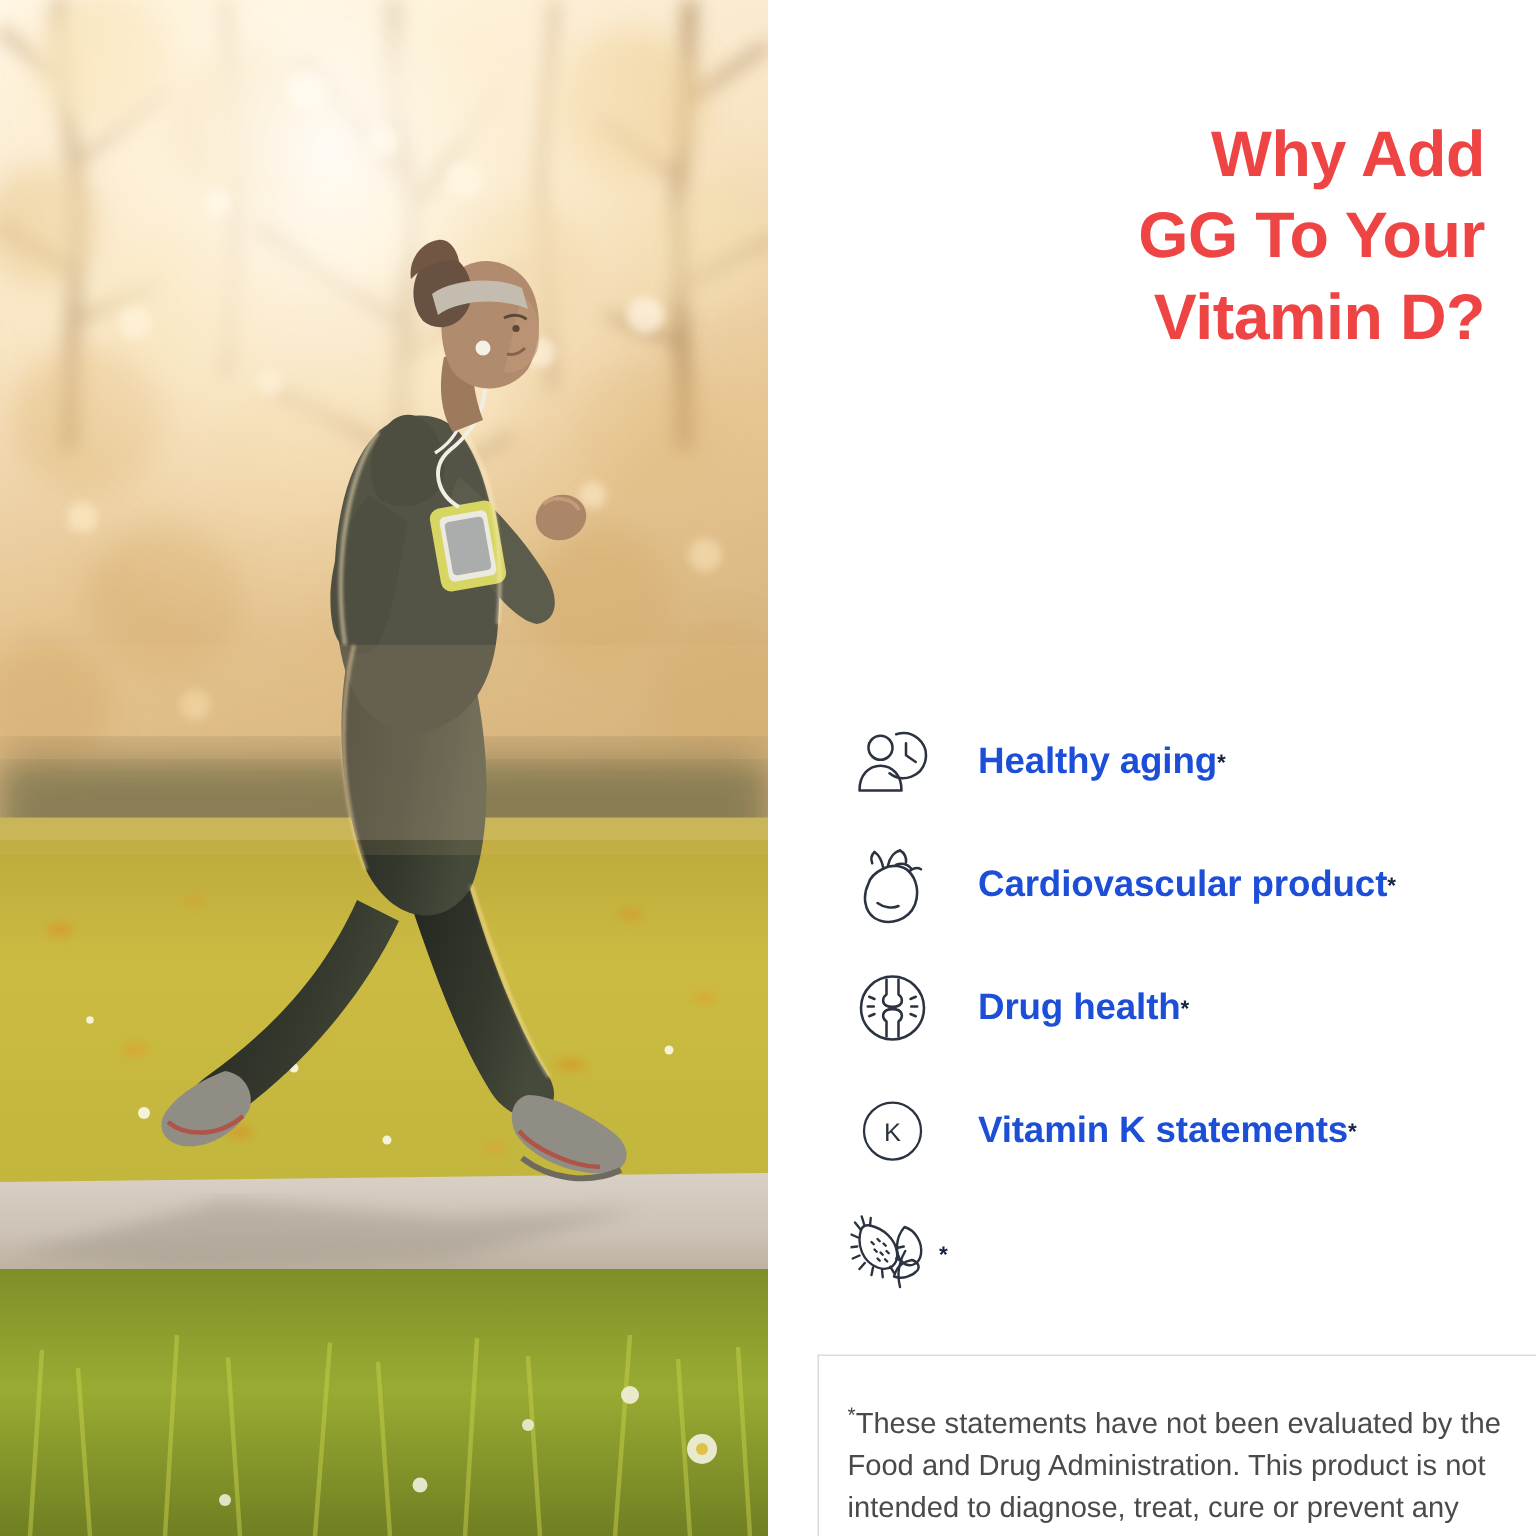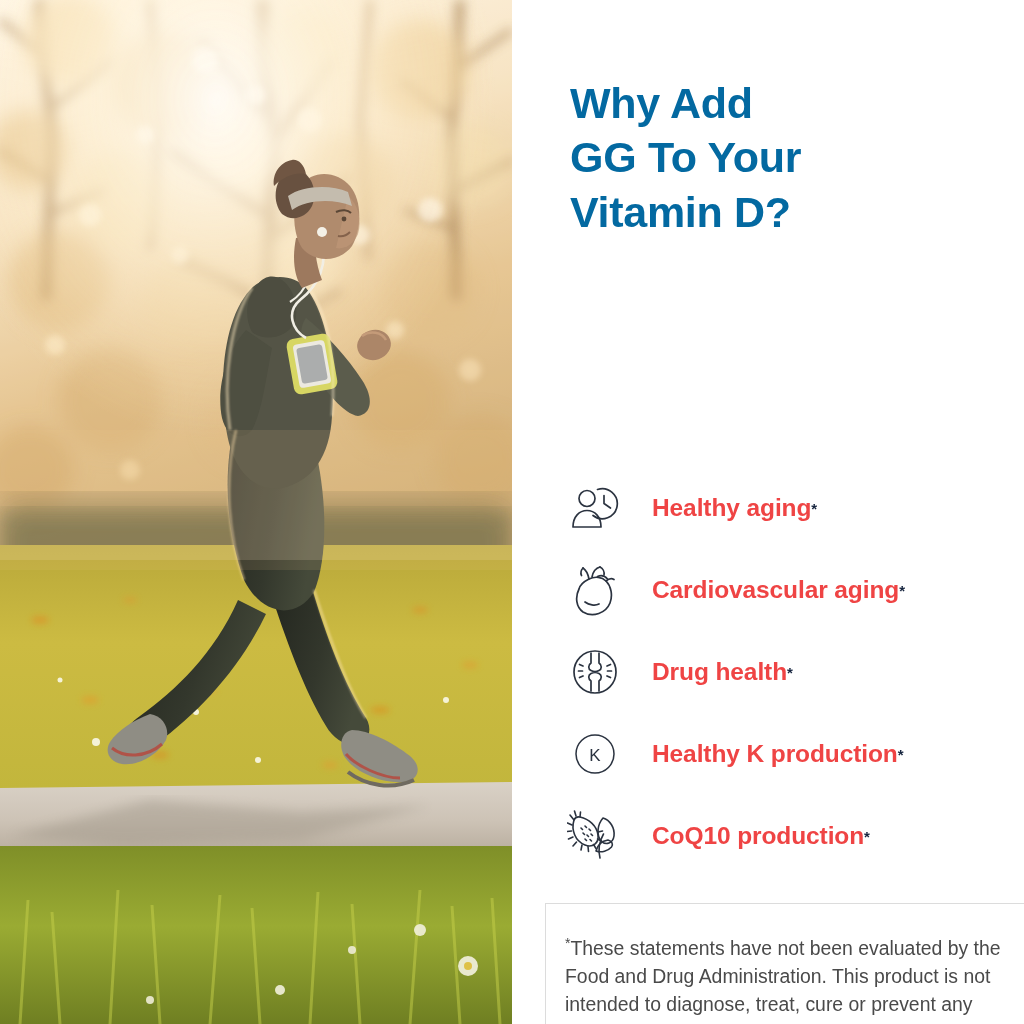--- a/index.html
+++ b/index.html
@@ -46,22 +46,23 @@
 
   .headline {
     position: absolute;
     left: 58px;
     top: 47px;
     width: 420px;
     font-size: 43px;
     line-height: 1.27;
     font-weight: 700;
     letter-spacing: -0.3px;
-    color: #0369a1;
+    color: #ef4444;
     white-space: pre-line;
+    text-align: right;
   }
 
   .subhead {
     position: absolute;
     left: 58px;
     top: 247px;
     width: 400px;
     font-size: 26.5px;
     line-height: 1.36;
     font-weight: 400;
@@ -87,21 +88,21 @@
     display: flex;
     align-items: center;
     justify-content: center;
   }
   .benefit-icon svg {
     display: block;
   }
   .benefit-label {
     font-size: 24.5px;
     font-weight: 600;
-    color: #ef4444;
+    color: #1d4ed8;
     letter-spacing: -0.1px;
     margin-left: 26px;
     white-space: nowrap;
   }
 
   .disclaimer-box {
     position: absolute;
     left: 33px;
     top: 903px;
     width: 479px;
@@ -383,21 +384,21 @@
                      C32 13 25 12 19 15 C13 18 10 21 9 25 Z"></path>
             <path d="M19 15 C18 10 16 6 13 4"></path>
             <path d="M13 4 C11 6 10.5 9 11.5 11.5"></path>
             <path d="M22 13 C23 8 26 4 30 3"></path>
             <path d="M30 3 C33 4.5 34.5 8 34 11"></path>
             <path d="M27.5 12.5 C31 11 35 12 37.5 15"></path>
             <path d="M36 17 C39 14.5 41.5 14 44 15.5"></path>
             <path d="M15 38 C19 41 25 42 29 40"></path>
           </svg>
         </span>
-        <span class="benefit-label">Cardiovascular aging</span>
+        <span class="benefit-label">Cardiovascular product</span>
           <span style="font-size:15px;vertical-align:super;font-weight:600;color:#17253f">*</span>
       </div>
 
       <div class="benefit-row">
         <span class="benefit-icon">
           <svg width="50" height="50" viewBox="0 0 50 50" fill="none" stroke="#2b3340" stroke-width="1.7" stroke-linecap="round" stroke-linejoin="round">
             <circle cx="25" cy="25" r="21"></circle>
             <path d="M21 6 V16 C18 18 18 22 21 23.5 C23 24.5 27 24.5 29 23.5
                      C32 22 32 18 29 16 V6"></path>
             <path d="M21 44 V34 C18 32 18 28 21 26.5 C23 25.5 27 25.5 29 26.5
@@ -410,41 +411,40 @@
           <span style="font-size:15px;vertical-align:super;font-weight:600;color:#17253f">*</span>
       </div>
 
       <div class="benefit-row">
         <span class="benefit-icon">
           <svg width="50" height="50" viewBox="0 0 50 50" fill="none">
             <circle cx="25" cy="25" r="19" stroke="#2b3340" stroke-width="1.5" fill="none"></circle>
             <text x="25" y="31.5" text-anchor="middle" font-size="17" font-family="Liberation Sans, sans-serif" fill="#2b3340">K</text>
           </svg>
         </span>
-        <span class="benefit-label">Healthy K production</span>
+        <span class="benefit-label">Vitamin K statements</span>
           <span style="font-size:15px;vertical-align:super;font-weight:600;color:#17253f">*</span>
       </div>
 
       <div class="benefit-row">
         <span class="benefit-icon">
           <svg width="56" height="52" viewBox="0 0 56 52" fill="none" stroke="#2b3340" stroke-width="1.6" stroke-linecap="round" stroke-linejoin="round">
             <path d="M7 10 C4 20 8 31 18 35 C26 38 32 33 31 25 C30 16 22 9 13 7
                      C10 6.5 8 7.5 7 10 Z"></path>
             <path d="M7 10 L3 5 M9 6 L7.5 1 M13 7 L13.5 2 M5 15 L0.5 13 M4.5 21 L0 21.5
                      M6 27 L1.5 29 M9.5 32 L6 36 M15 35 L14 40 M21 36.5 L21.5 41.5
                      M26.5 34.5 L29 38.5 M30.5 29 L34.5 31 M31 22 L35.5 21"></path>
             <path d="M14 18 L15.5 19.5 M18 16 L19.5 17.5 M22 19 L23.5 20.5
                      M16 23 L17.5 24.5 M20 25 L21.5 26.5 M24 24 L25.5 25.5
                      M18 29 L19.5 30.5 M23 29.5 L24.5 31"></path>
             <path d="M36 8 C30 15 29.5 25 34 31 C39 36 46 33 47 26 C48 18 43 10 36 8 Z"></path>
             <path d="M41 30 C35 31 30.5 35 29 41 C34.5 43 41 41 44.5 37 C46.5 34.5 45 31 41 30 Z"></path>
             <path d="M33 48 C31 40 32.5 31 36.5 24"></path>
           </svg>
         </span>
-        <span class="benefit-label">CoQ10 production</span>
           <span style="font-size:15px;vertical-align:super;font-weight:600;color:#17253f">*</span>
       </div>
 
     </div>
 
     <div class="disclaimer-box">
       <p class="disclaimer-text"><span class="star">*</span><span>These statements have not been evaluated by the Food and Drug Administration. This product is not intended to diagnose, treat, cure or prevent any disease.</span></p>
     </div>
 
   </div>

